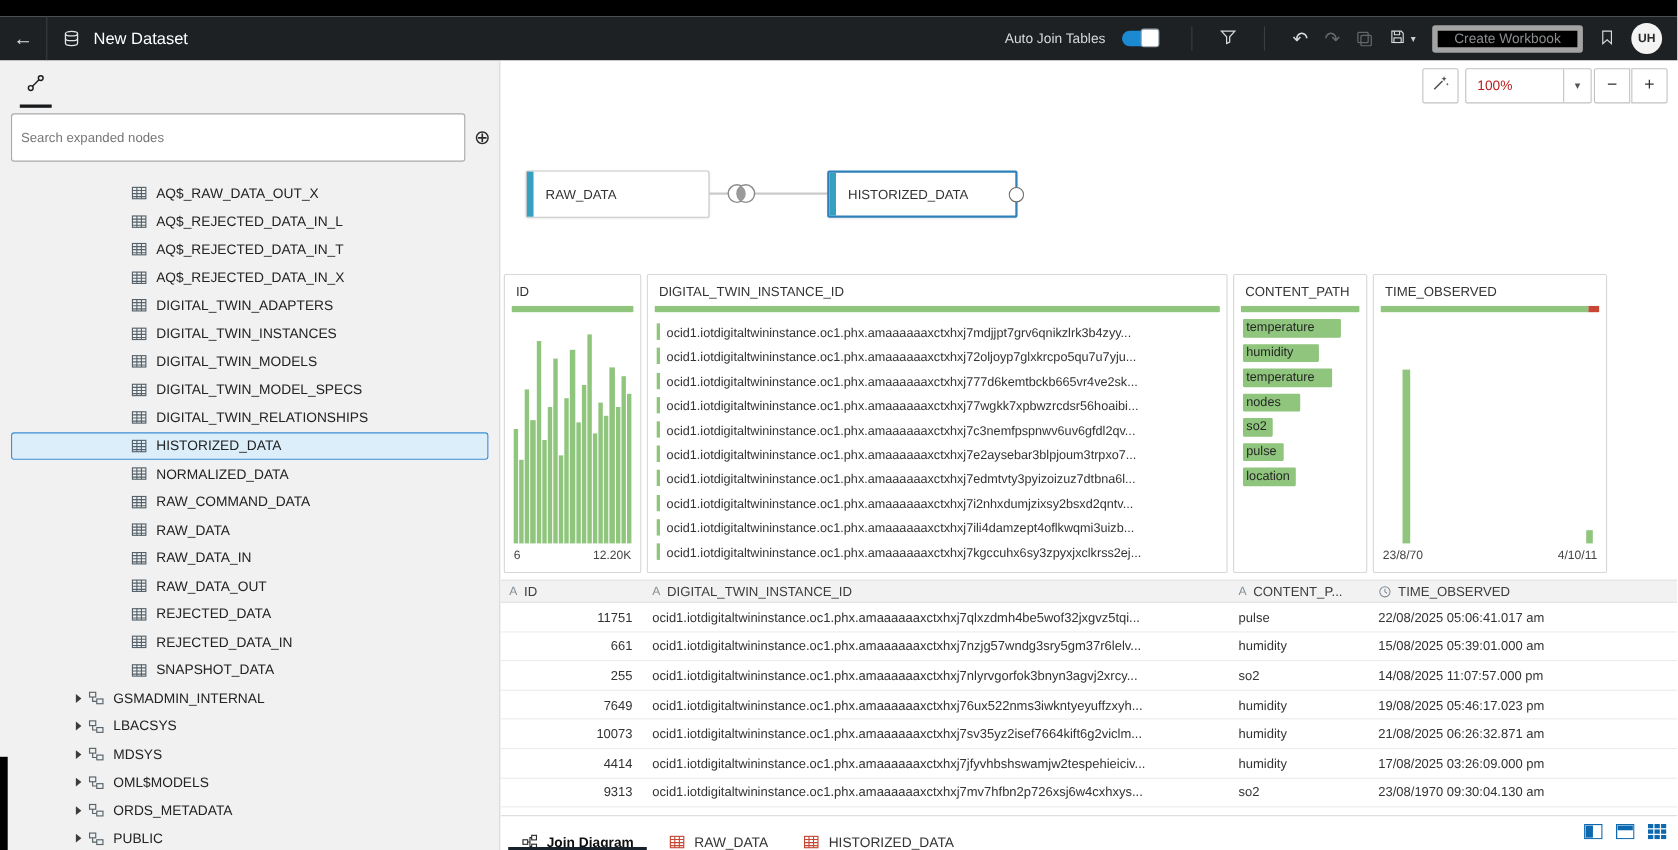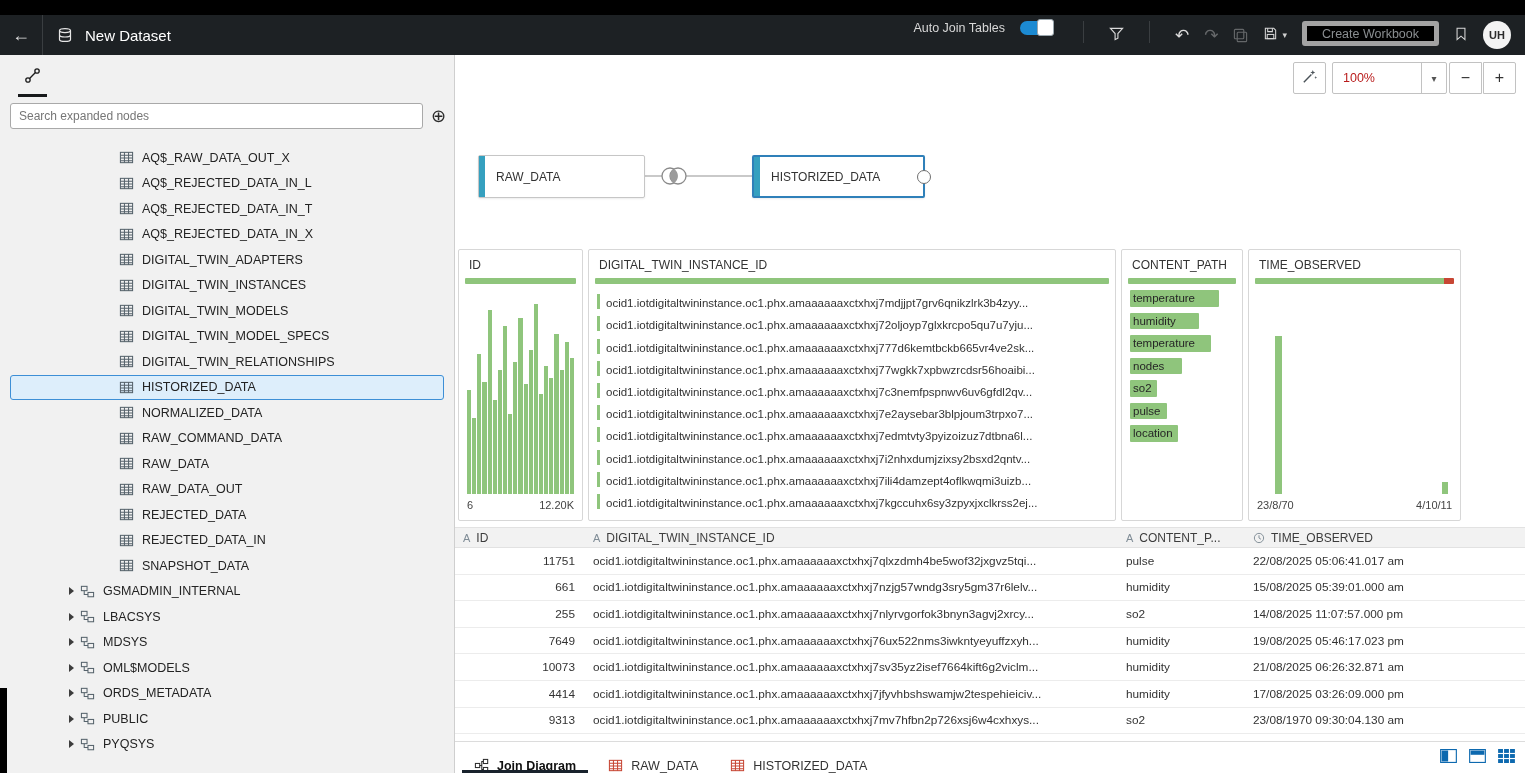--- a/index.html
+++ b/index.html
@@ -13,41 +13,41 @@
 
   
   .header{height:40px;background:var(--hdr);display:flex;align-items:center;color:#e6e6e6}
   .hbtn{display:flex;align-items:center;justify-content:center;background:none;border:none;color:#dcdcdc;cursor:pointer}
   .back{width:42px;height:40px;font-size:18px}
   .hsep{width:1px;height:40px;background:#3a3e41}
   .hsep.small{height:22px;margin:0 10px}
   .hicon{margin-left:14px}
   .htitle{font-size:15px;color:#fff;margin-left:12px;white-space:nowrap}
   .hspacer{flex:1}
-  .hright{display:flex;gap:15px;padding-right:14px}
+  .hright{display:flex;align-items:center;gap:15px;padding-right:14px}
   .autojoin-label{font-size:12.5px;color:#d8d8d8;white-space:nowrap}
   .toggle{width:32px;height:14px;background:#1c8ad2;border-radius:7px;position:relative;cursor:pointer;margin-right:6px}
   .toggle .knob{position:absolute;right:-2px;top:-2px;width:17px;height:17px;background:#fff;border:1px solid #9aa6ad;border-radius:3px}
   .dim{opacity:.38}
   .uglyph{font-size:17px;line-height:1}
   .save-group{display:flex;align-items:center;gap:4px}
   .caret-sm{font-size:9px;color:#cfcfcf}
   .cw-btn{height:25px;padding:0 15px;border-radius:3px;background:#000000;border:5px solid #a3a3a3;color:#8a8e91;font-size:12.5px;cursor:default;white-space:nowrap}
   .avatar{width:28px;height:28px;border-radius:50%;background:#f3f3f3;color:#2b2b2b;font-size:11px;font-weight:bold;display:flex;align-items:center;justify-content:center}
 
   
   .main{display:flex;height:718px}
   .sidebar{width:455px;background:var(--side);border-right:1px solid #cfcfcf;display:flex;flex-direction:column}
   .content{flex:1;min-width:0;display:flex;flex-direction:column;position:relative;background:#fff;overflow:hidden}
 
   
   .side-tabs{padding:12px 0 0 18px;height:40px}
   .side-tab{display:inline-flex;padding:0 6px 6px 6px;border-bottom:3px solid #17191b;color:#222}
   .search-row{display:flex;align-items:center;padding:8px 8px 6px 10px;gap:8px}
-  .search-input{flex:1;height:26px;border:1px solid #a9a9a9;border-radius:3px;background:#fff;padding:0 8px;font-size:12px;color:#333;outline:none}
+  .search-input{flex:1;height:44px;border:1px solid #a9a9a9;border-radius:3px;background:#fff;padding:0 8px;font-size:12px;color:#333;outline:none}
   .search-input::placeholder{color:#767676}
   .add-btn{font-size:18px;color:#2b2b2b;background:none;border:none;cursor:pointer;line-height:1}
   .tree{flex:1;overflow:hidden;padding-top:10px}
   .tree-item{display:flex;align-items:center;height:25.5px;font-size:12.5px;color:#232323;gap:8px;margin:0 10px;border:1px solid transparent;border-radius:3px;cursor:pointer;white-space:nowrap}
   .tree-item.tbl{padding-left:108px}
   .tree-item.sch{padding-left:58px}
   .tree-item.selected{background:#ddeefb;border-color:#3d8fd6}
   .t-icon{display:flex;color:#55626b;flex:0 0 auto}
   .caret{width:0;height:0;border-left:5px solid #3c3c3c;border-top:4px solid transparent;border-bottom:4px solid transparent;margin-right:-2px;flex:0 0 auto}
 
@@ -336,20 +336,31 @@
           </div>
           <div class="tree-item tbl">
             <span class="t-icon">
               <svg viewBox="0 0 16 16" width="15" height="15">
                 <g fill="none" stroke="currentColor" stroke-width="1.1">
                   <rect x="1.5" y="2.5" width="13" height="11"></rect>
                   <path d="M1.5 5.5h13M1.5 8.5h13M1.5 11.5h13M5.8 2.5v11M10.2 2.5v11"></path>
                 </g>
               </svg>
             </span>
+            <span class="t-label">RAW_DATA_IN</span>
+          </div>
+          <div class="tree-item tbl">
+            <span class="t-icon">
+              <svg viewBox="0 0 16 16" width="15" height="15">
+                <g fill="none" stroke="currentColor" stroke-width="1.1">
+                  <rect x="1.5" y="2.5" width="13" height="11"></rect>
+                  <path d="M1.5 5.5h13M1.5 8.5h13M1.5 11.5h13M5.8 2.5v11M10.2 2.5v11"></path>
+                </g>
+              </svg>
+            </span>
             <span class="t-label">RAW_DATA_OUT</span>
           </div>
           <div class="tree-item tbl">
             <span class="t-icon">
               <svg viewBox="0 0 16 16" width="15" height="15">
                 <g fill="none" stroke="currentColor" stroke-width="1.1">
                   <rect x="1.5" y="2.5" width="13" height="11"></rect>
                   <path d="M1.5 5.5h13M1.5 8.5h13M1.5 11.5h13M5.8 2.5v11M10.2 2.5v11"></path>
                 </g>
               </svg>

